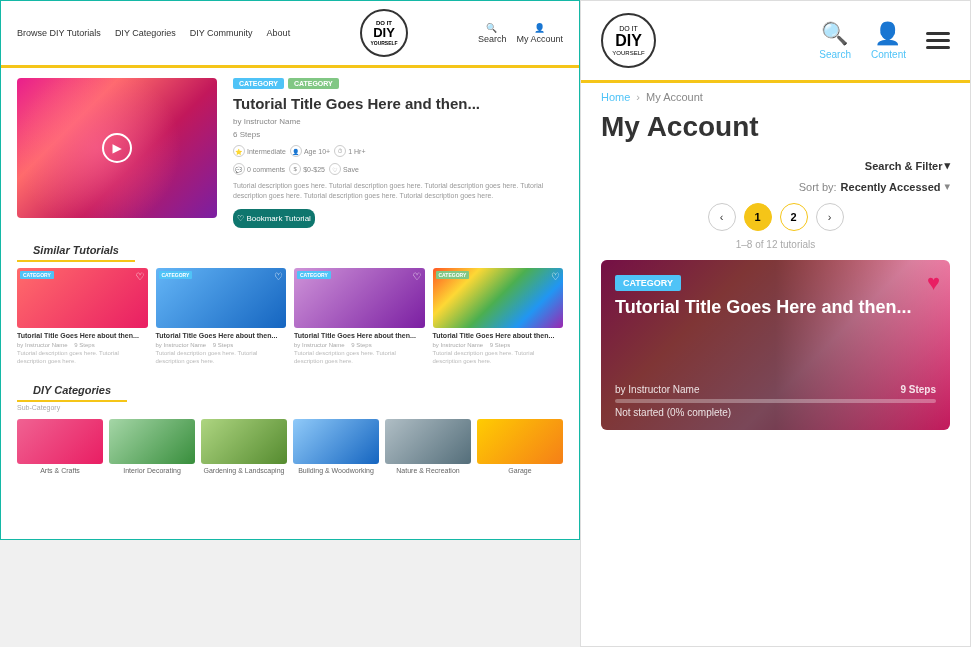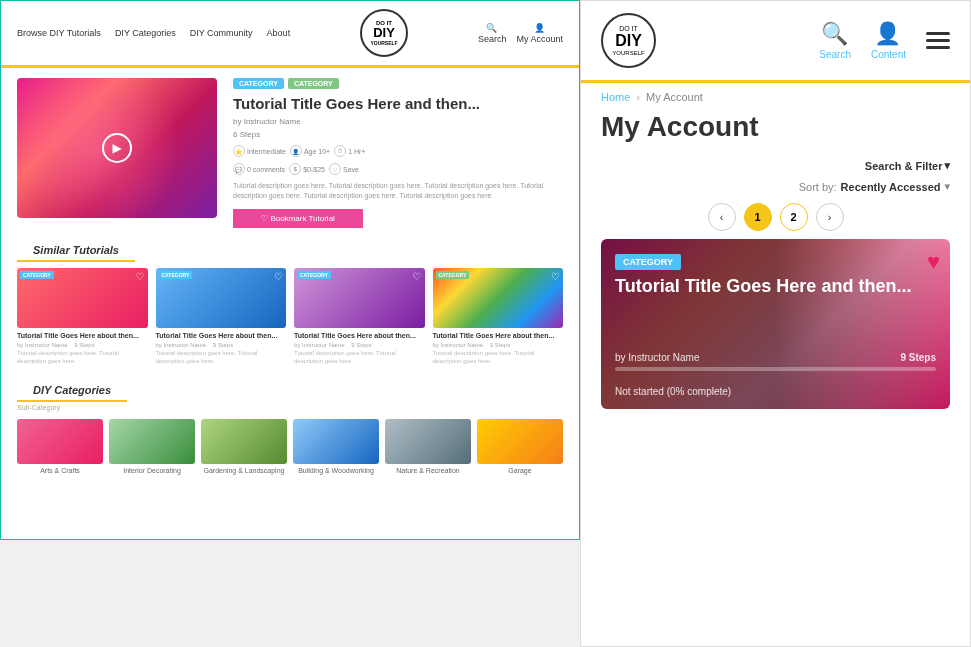--- a/index.html
+++ b/index.html
@@ -83,23 +83,23 @@
     }
     .tag.green { background: #81c784; }
     .tutorial-title { font-size: 15px; font-weight: bold; color: #333; margin-bottom: 4px; line-height: 1.2; }
     .instructor { font-size: 8px; color: #888; margin-bottom: 4px; }
     .steps-badge { font-size: 8px; color: #888; margin-bottom: 6px; }
     .meta-icons { display: flex; flex-wrap: wrap; gap: 4px; margin-bottom: 6px; }
     .meta-icon-item { display: flex; align-items: center; gap: 2px; font-size: 7px; color: #888; }
     .meta-icon-circle { width: 12px; height: 12px; border-radius: 50%; border: 1px solid #ccc; display: flex; align-items: center; justify-content: center; font-size: 6px; }
     .tutorial-desc { font-size: 7px; color: #999; line-height: 1.4; margin-bottom: 8px; }
     .bookmark-btn {
-      background: #ec4899; color: #fff;
-      border: none; border-radius: 0;
-      padding: 5px 28px; font-size: 8px; cursor: pointer;
+      background: #0f766e; color: #fff;
+      border: none; border-radius: 8px;
+      padding: 5px 4px; font-size: 8px; cursor: pointer;
       display: flex; align-items: center; gap: 4px;
     }
 
     
     .section-header {
       padding: 6px 16px 4px;
       font-size: 11px; font-weight: bold; color: #333;
       border-bottom: 2px solid #f5c518;
       display: inline-block;
       margin-left: 16px;
@@ -278,21 +278,21 @@
     }
     .card-steps { font-weight: bold; }
     .card-progress-bar {
       height: 4px; background: rgba(255,255,255,0.3); border-radius: 2px;
       margin-top: 4px;
     }
     .card-progress-fill {
       height: 100%; background: #fff; border-radius: 2px; width: 0%;
     }
     .card-status {
-      font-size: 10px; color: rgba(255,255,255,0.85); margin-top: 15px;
+      font-size: 10px; color: rgba(255,255,255,0.85); margin-top: 4px;
     }
   </style>
 </head>
 <body>
 
 <div class="left-panel">
 
   <div class="nav">
     <div class="nav-links">
       <span>Browse DIY Tutorials</span>
@@ -491,20 +491,21 @@
       <span>▾</span>
     </div>
 
     <div class="pagination">
       <button class="page-btn">‹</button>
       <button class="page-num active" style="background:#f5c518; border-color:#f5c518;">1</button>
       <button class="page-num">2</button>
       <button class="page-btn">›</button>
     </div>
 
+    <div class="result-count">1–8 of 12 tutorials</div>
 
     <div class="tutorial-card">
       <div class="card-bg"></div>
       <div class="card-overlay"></div>
       <span class="card-heart">♥</span>
       <div class="card-content">
         <div>
           <span class="card-category-tag">CATEGORY</span>
           <div class="card-title">Tutorial Title Goes Here and then...</div>
         </div>

